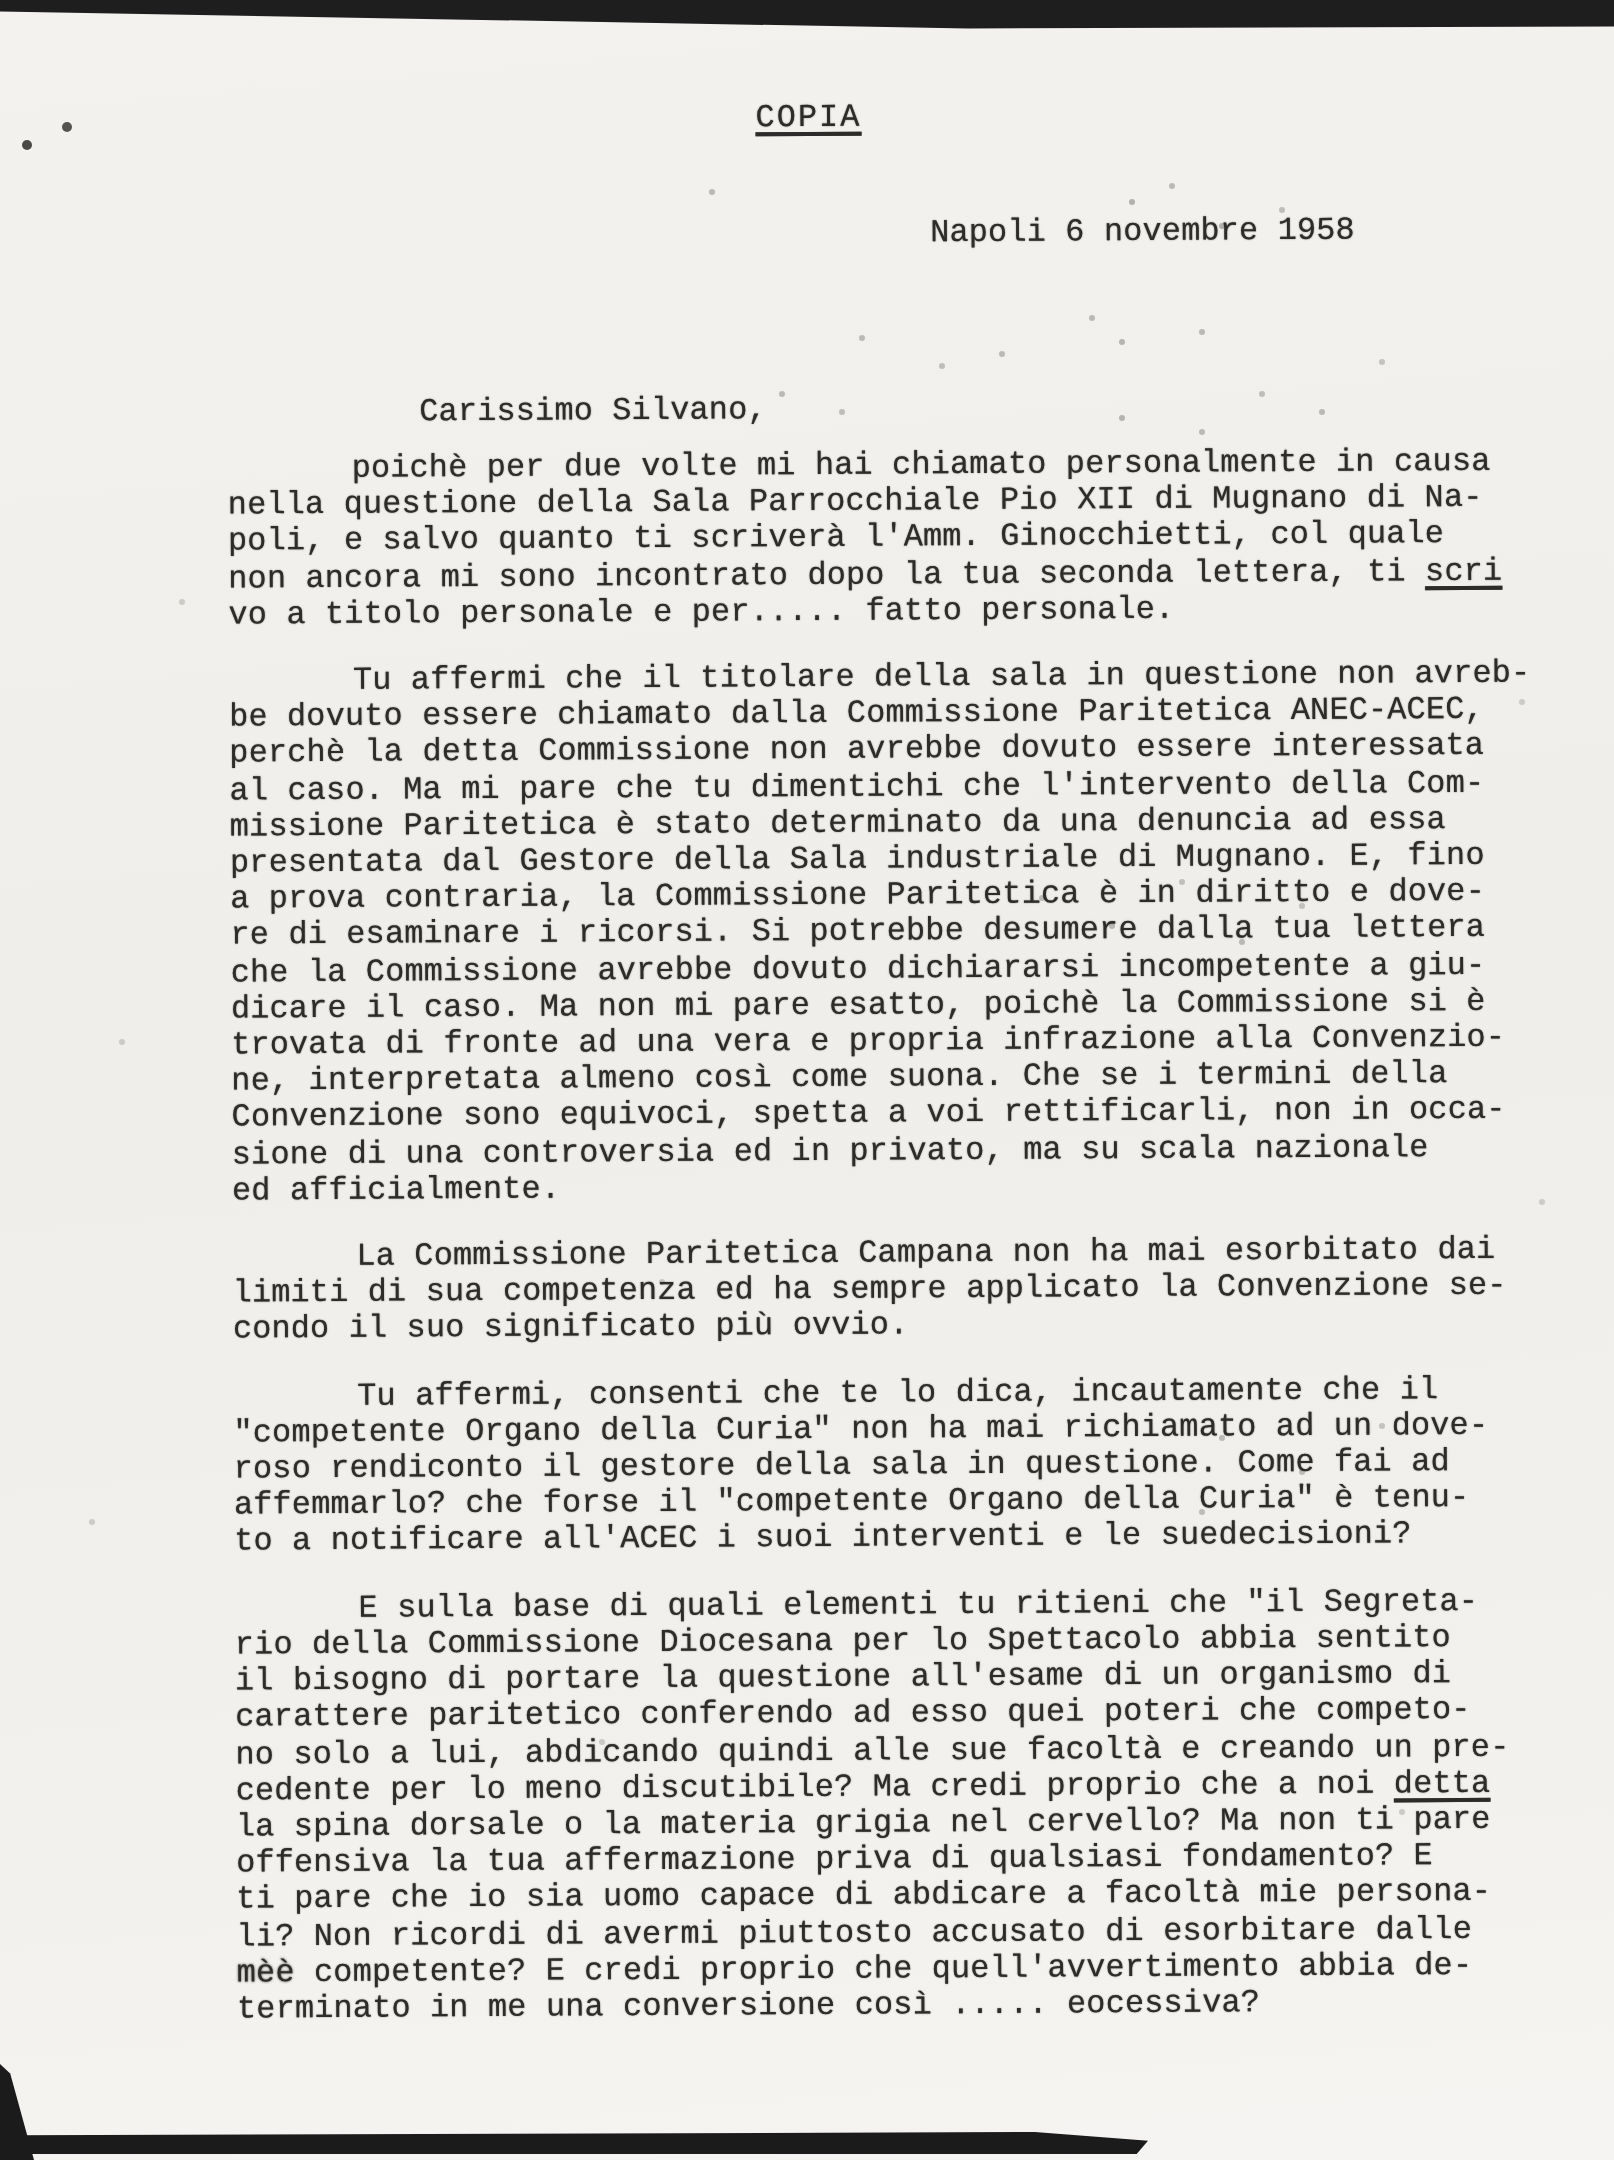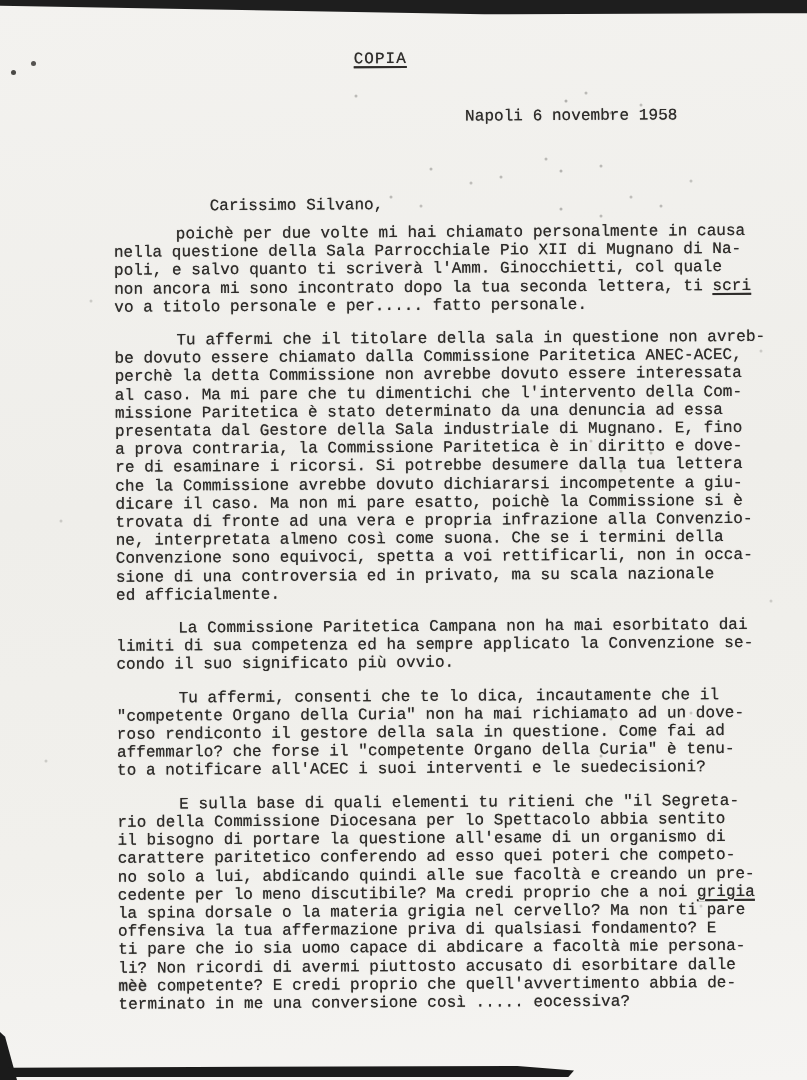--- a/index.html
+++ b/index.html
@@ -26,21 +26,21 @@
     clip-path:polygon(0 0,30% 10%,100% 100%,0 100%);
   }
   .content{
     position:absolute;left:0;top:0;width:807px;height:1080px;
     transform:rotate(-0.35deg);transform-origin:50% 40%;
     font-size:16px;line-height:18.2px;
     text-shadow:0 0 0.7px rgba(35,33,30,0.75);
     letter-spacing:0.05px;
   }
   .copy-heading{
-    position:absolute;left:356px;top:50px;
+    position:absolute;left:380px;top:50px;
     text-decoration:underline;text-underline-offset:3px;text-decoration-thickness:1.5px;
     letter-spacing:1px;
   }
   .dateline{position:absolute;left:467px;top:108px;}
   .salutation{position:absolute;left:211px;top:196px;}
   .letter-body{position:absolute;left:115px;top:224px;width:660px;}
   .paragraph{margin:0 0 15px 0;}
   .line{white-space:pre;}
   .line.indent{padding-left:62px;}
   .u{text-decoration:underline;text-underline-offset:3px;text-decoration-thickness:1.5px;}
@@ -120,21 +120,21 @@
           <div class="line"><span>roso rendiconto il gestore della sala in questione. Come fai ad</span></div>
           <div class="line"><span>affemmarlo? che forse il "competente Organo della Curia" è tenu-</span></div>
           <div class="line"><span>to a notificare all'ACEC i suoi interventi e le suedecisioni?</span></div>
         </div>
         <div class="paragraph">
           <div class="line indent"><span>E sulla base di quali elementi tu ritieni che "il Segreta-</span></div>
           <div class="line"><span>rio della Commissione Diocesana per lo Spettacolo abbia sentito</span></div>
           <div class="line"><span>il bisogno di portare la questione all'esame di un organismo di</span></div>
           <div class="line"><span>carattere paritetico conferendo ad esso quei poteri che competo-</span></div>
           <div class="line"><span>no solo a lui, abdicando quindi alle sue facoltà e creando un pre-</span></div>
-          <div class="line"><span>cedente per lo meno discutibile? Ma credi proprio che a noi </span><span class="u">grigia</span></div>
+          <div class="line"><span>cedente per lo meno discutibile? Ma credi proprio che a noi </span><span class="u">detta</span></div>
           <div class="line"><span>la spina dorsale o la materia grigia nel cervello? Ma non ti pare</span></div>
           <div class="line"><span>offensiva la tua affermazione priva di qualsiasi fondamento? E</span></div>
           <div class="line"><span>ti pare che io sia uomo capace di abdicare a facoltà mie persona-</span></div>
           <div class="line"><span>li? Non ricordi di avermi piuttosto accusato di esorbitare dalle</span></div>
           <div class="line"><span class="b">mèè</span><span> competente? E credi proprio che quell'avvertimento abbia de-</span></div>
           <div class="line"><span>terminato in me una conversione così ..... eocessiva?</span></div>
         </div>
       </div>
   </div>
 

